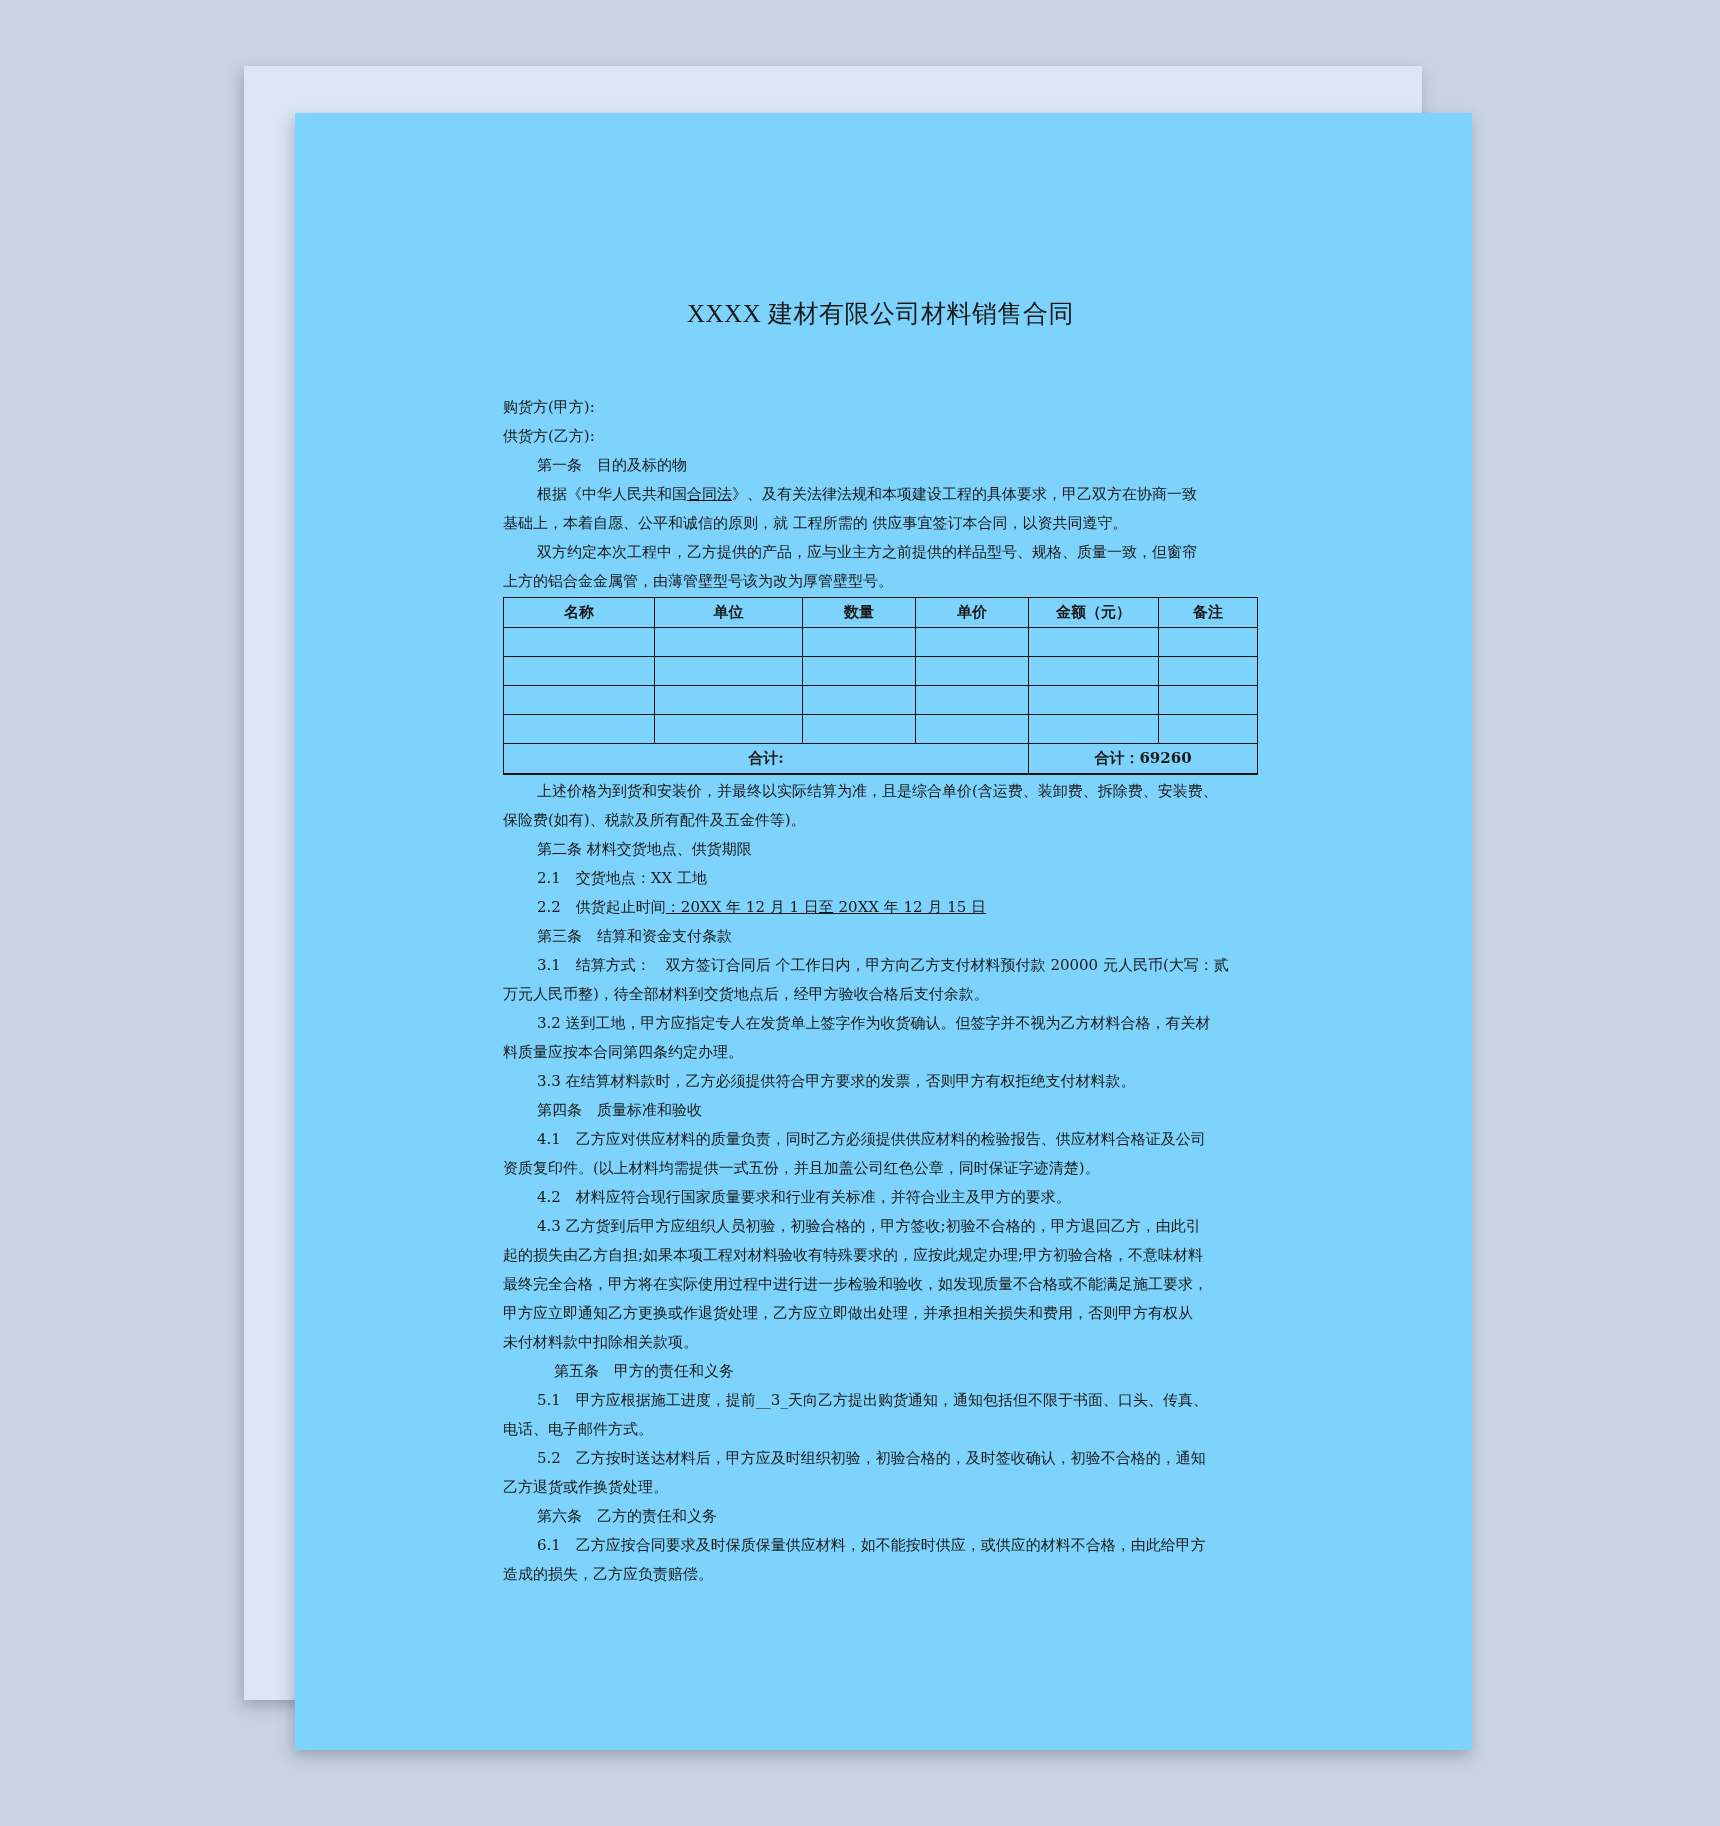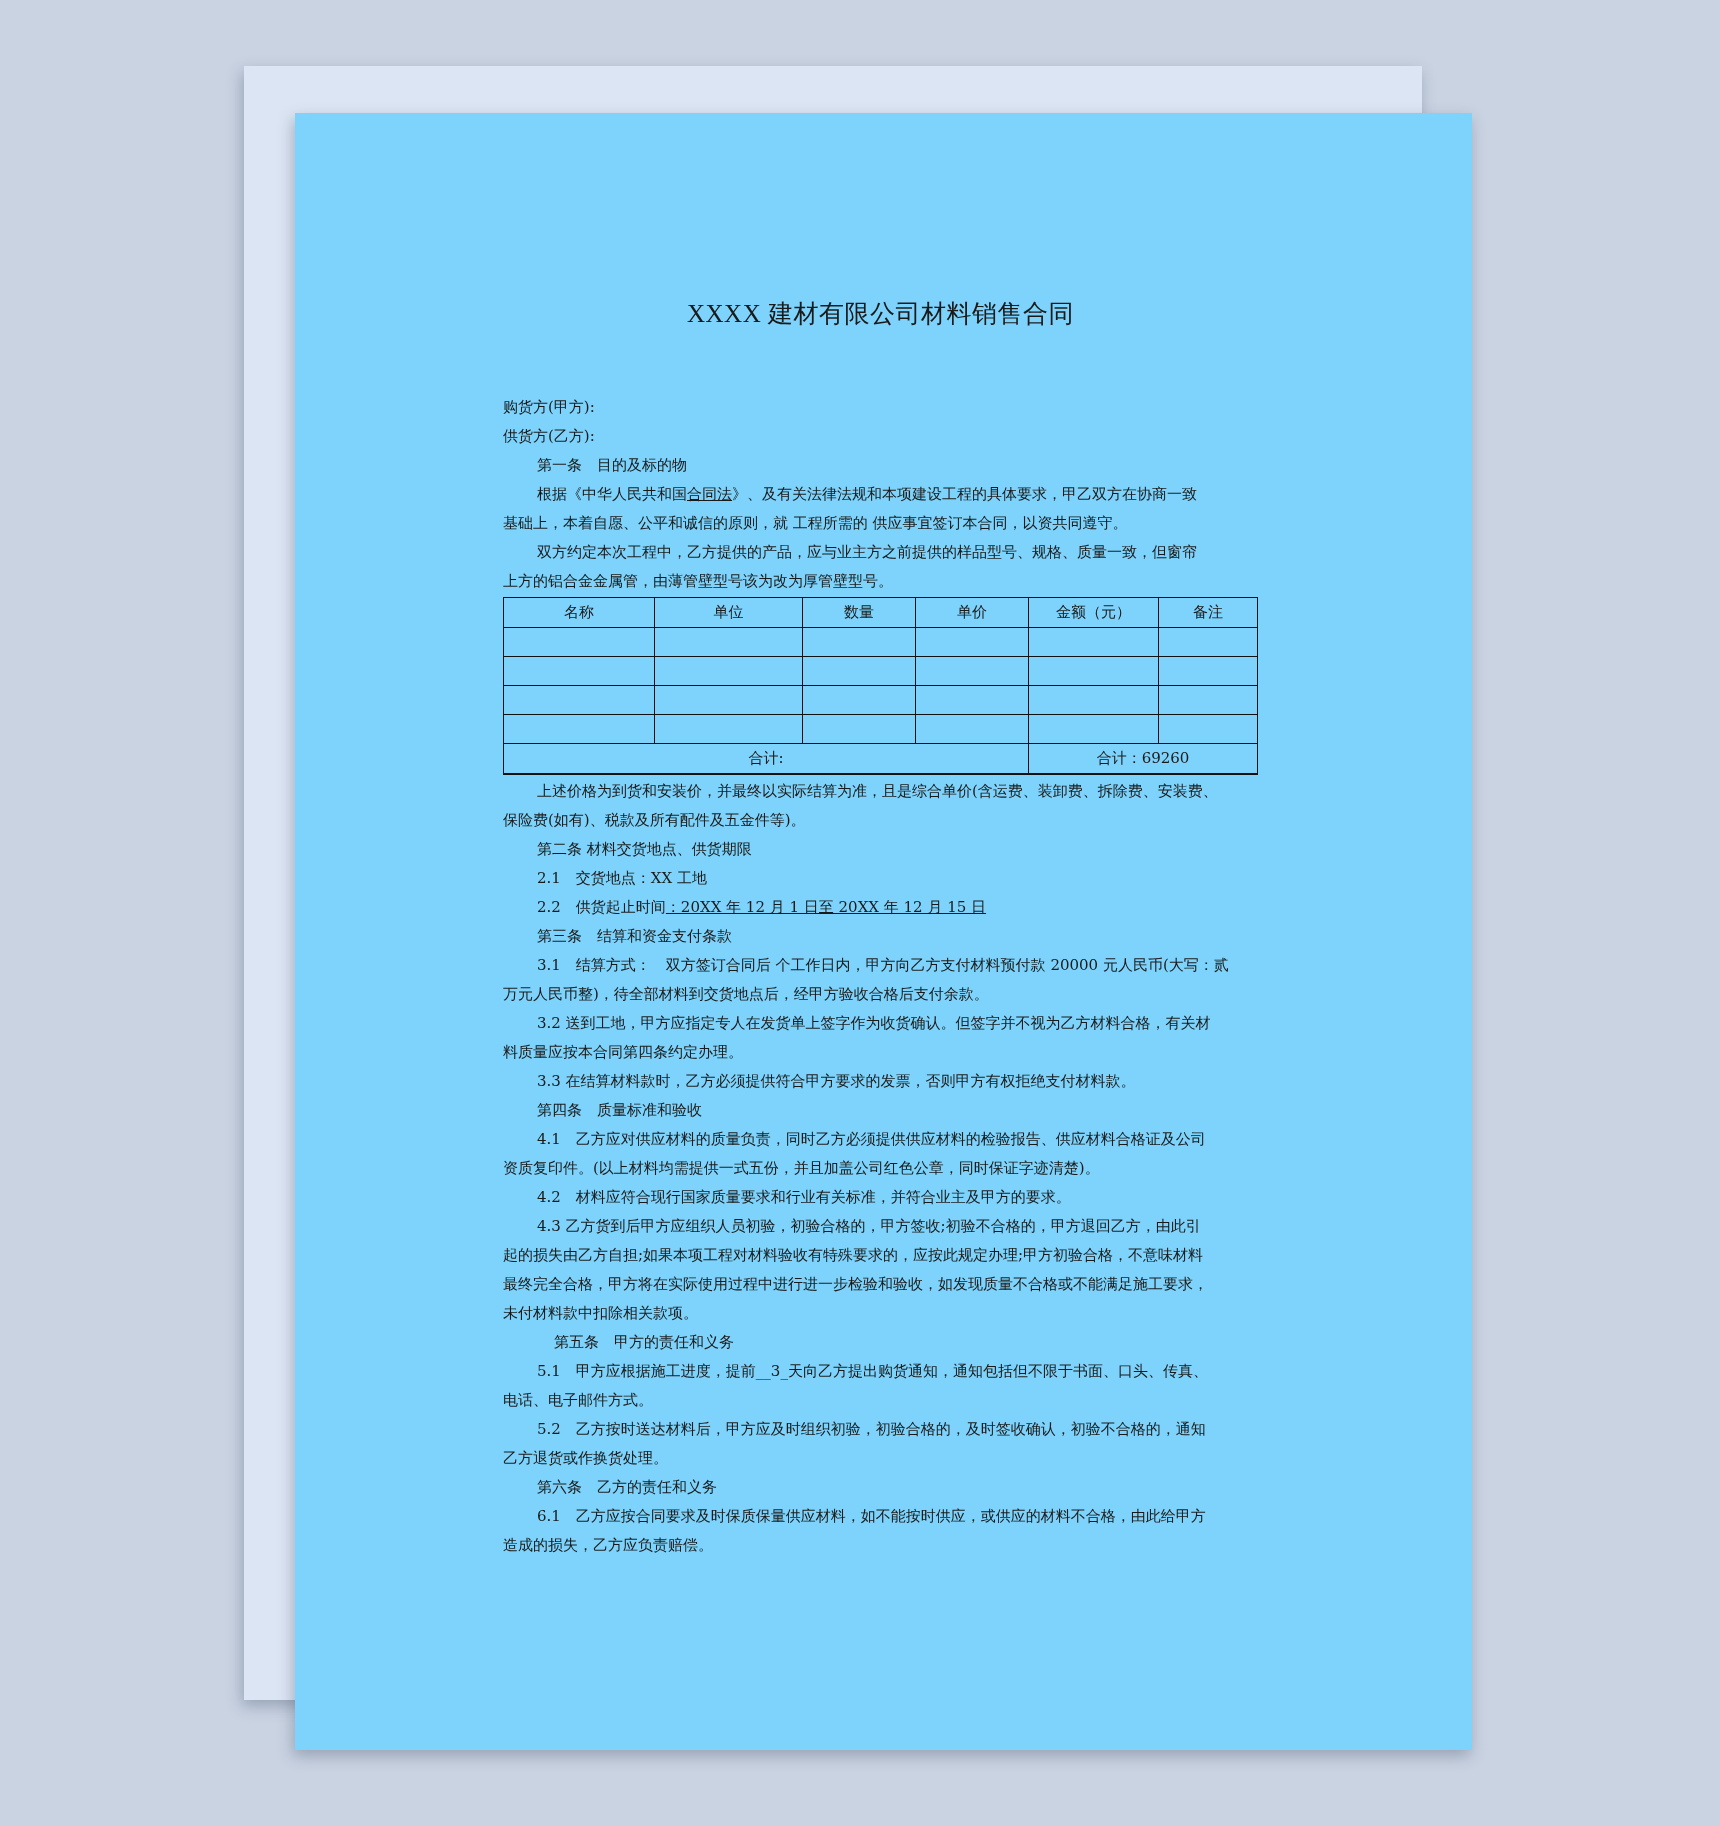--- a/index.html
+++ b/index.html
@@ -38,21 +38,21 @@
   .indent { padding-left: 34px; }
   .indent2 { padding-left: 51px; }
   .heading { font-weight: normal; }
   .u { text-decoration: underline; }
   table.items {
     border-collapse: collapse; width: 755px; margin: 1px 0 2px 0;
     font-size: 15px;
   }
   table.items td, table.items th {
     border: 1.5px solid #111; height: 28px; padding: 0;
-    text-align: center; font-weight: normal;
+    text-align: center; font-weight: bold;
   }
   table.items tr.total td { border-bottom: 2.5px solid #111; }
 </style>
 </head>
 <body>
 
 <div class="back-page"></div>
 
 <div class="front-page">
   <div class="doc">
@@ -131,20 +131,21 @@
       <div class="line">料质量应按本合同第四条约定办理。</div>
       <div class="line indent">3.3 在结算材料款时，乙方必须提供符合甲方要求的发票，否则甲方有权拒绝支付材料款。</div>
 
       <div class="line indent heading">第四条　质量标准和验收</div>
       <div class="line indent">4.1　乙方应对供应材料的质量负责，同时乙方必须提供供应材料的检验报告、供应材料合格证及公司</div>
       <div class="line">资质复印件。(以上材料均需提供一式五份，并且加盖公司红色公章，同时保证字迹清楚)。</div>
       <div class="line indent">4.2　材料应符合现行国家质量要求和行业有关标准，并符合业主及甲方的要求。</div>
       <div class="line indent">4.3 乙方货到后甲方应组织人员初验，初验合格的，甲方签收;初验不合格的，甲方退回乙方，由此引</div>
       <div class="line">起的损失由乙方自担;如果本项工程对材料验收有特殊要求的，应按此规定办理;甲方初验合格，不意味材料</div>
       <div class="line">最终完全合格，甲方将在实际使用过程中进行进一步检验和验收，如发现质量不合格或不能满足施工要求，</div>
+      <div class="line">甲方应立即通知乙方更换或作退货处理，乙方应立即做出处理，并承担相关损失和费用，否则甲方有权从</div>
       <div class="line">未付材料款中扣除相关款项。</div>
 
       <div class="line indent2 heading">第五条　甲方的责任和义务</div>
       <div class="line indent">5.1　甲方应根据施工进度，提前__3_天向乙方提出购货通知，通知包括但不限于书面、口头、传真、</div>
       <div class="line">电话、电子邮件方式。</div>
       <div class="line indent">5.2　乙方按时送达材料后，甲方应及时组织初验，初验合格的，及时签收确认，初验不合格的，通知</div>
       <div class="line">乙方退货或作换货处理。</div>
 
       <div class="line indent heading">第六条　乙方的责任和义务</div>
       <div class="line indent">6.1　乙方应按合同要求及时保质保量供应材料，如不能按时供应，或供应的材料不合格，由此给甲方</div>

